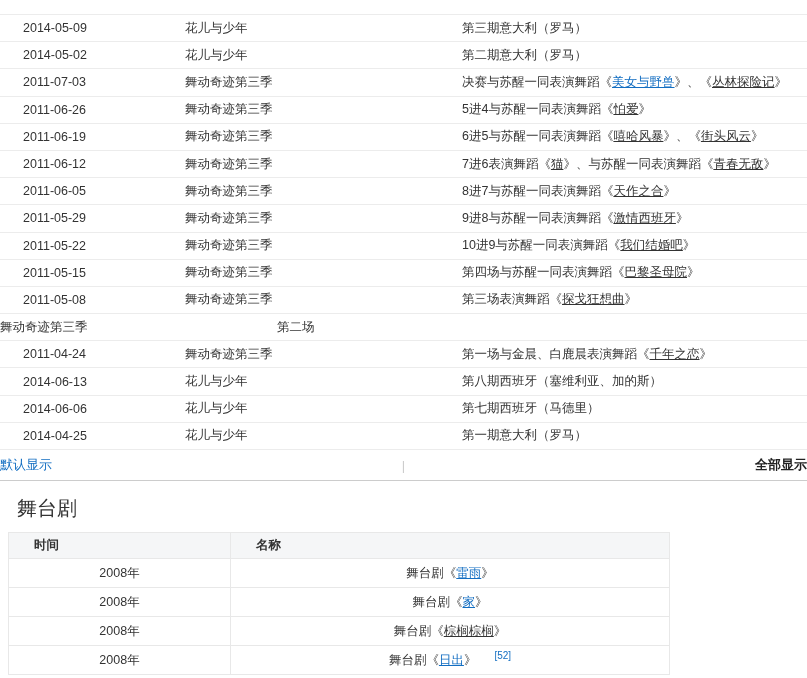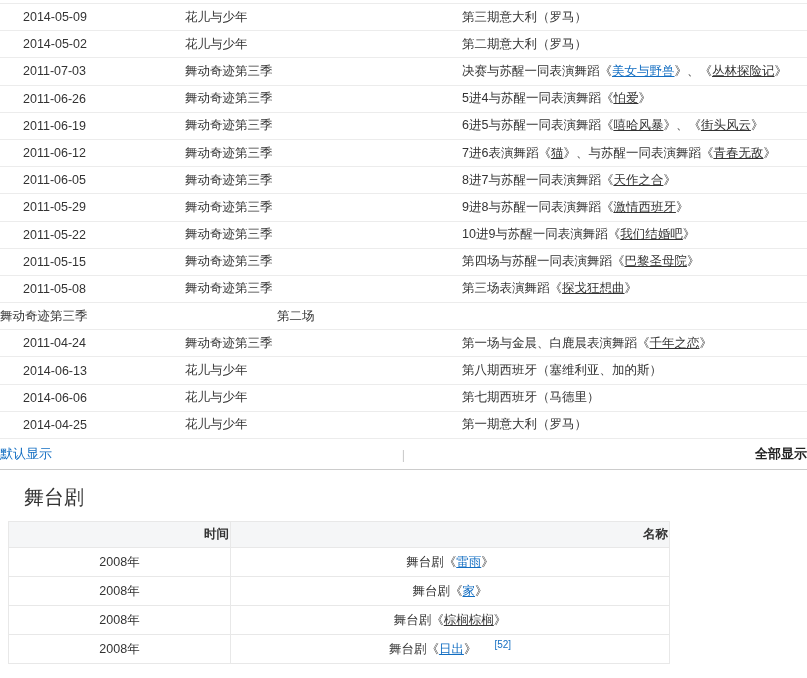--- a/index.html
+++ b/index.html
@@ -10,51 +10,51 @@
     --tbl-border:#e8e8e8;
     --thead-bg:#f5f6f7;
   }
   html,body{margin:0;padding:0;}
   body{
     width:807px;height:678px;overflow:hidden;background:#ffffff;
     font-family:"Liberation Sans","DejaVu Sans",sans-serif;
     color:var(--text);font-size:12.5px;
   }
   
-  .ptable{margin-top:3px;border-top:1px solid var(--row-border);}
+  .ptable{margin-top:14px;border-top:1px solid var(--row-border);}
   .prow{
     display:flex;align-items:center;height:27.2px;
     box-sizing:border-box;border-bottom:1px solid var(--row-border);
     white-space:nowrap;
   }
   .pcell-date{width:185px;box-sizing:border-box;padding-left:23px;flex:none;}
   .pcell-show{width:277px;box-sizing:border-box;flex:none;}
   .pcell-desc{flex:1;min-width:0;overflow:hidden;}
   
   .pfooter{
     height:30px;display:flex;align-items:center;justify-content:space-between;
     font-size:13px;
   }
   .pfooter .sep{color:var(--divider);margin:0 8px;}
   .link-plain{color:var(--link);text-decoration:none;cursor:pointer;}
   .link-bold{color:#222;font-weight:bold;text-decoration:none;cursor:pointer;}
   
   .section-divider{border:none;border-top:1px solid var(--divider);margin:0;}
   .section-heading{
-    margin:16px 0 0 24px;font-size:20px;font-weight:400;color:var(--text);
+    margin:16px 0 0 17px;font-size:20px;font-weight:400;color:var(--text);
     line-height:22px;
   }
   
   .stable{
     margin:13px 0 0 8px;width:662px;border-collapse:collapse;
     font-size:12.5px;color:var(--text);table-layout:fixed;
   }
   .stable th,.stable td{border:1px solid var(--tbl-border);}
   .stable th{
-    background:var(--thead-bg);height:26px;text-align:right;
+    background:var(--thead-bg);height:26px;text-align:left;
     padding-left:25px;font-weight:bold;box-sizing:border-box;
   }
   .stable td{height:29px;text-align:center;box-sizing:border-box;}
   .stable .col-time{width:222px;}
   
   .seg-blue{color:var(--link);text-decoration:underline;cursor:pointer;}
   .seg-dark{color:var(--text);text-decoration:underline;cursor:pointer;}
   .seg-sup{
     color:var(--link);text-decoration:none;font-size:10px;
     position:relative;top:-5px;margin-left:18px;cursor:pointer;

